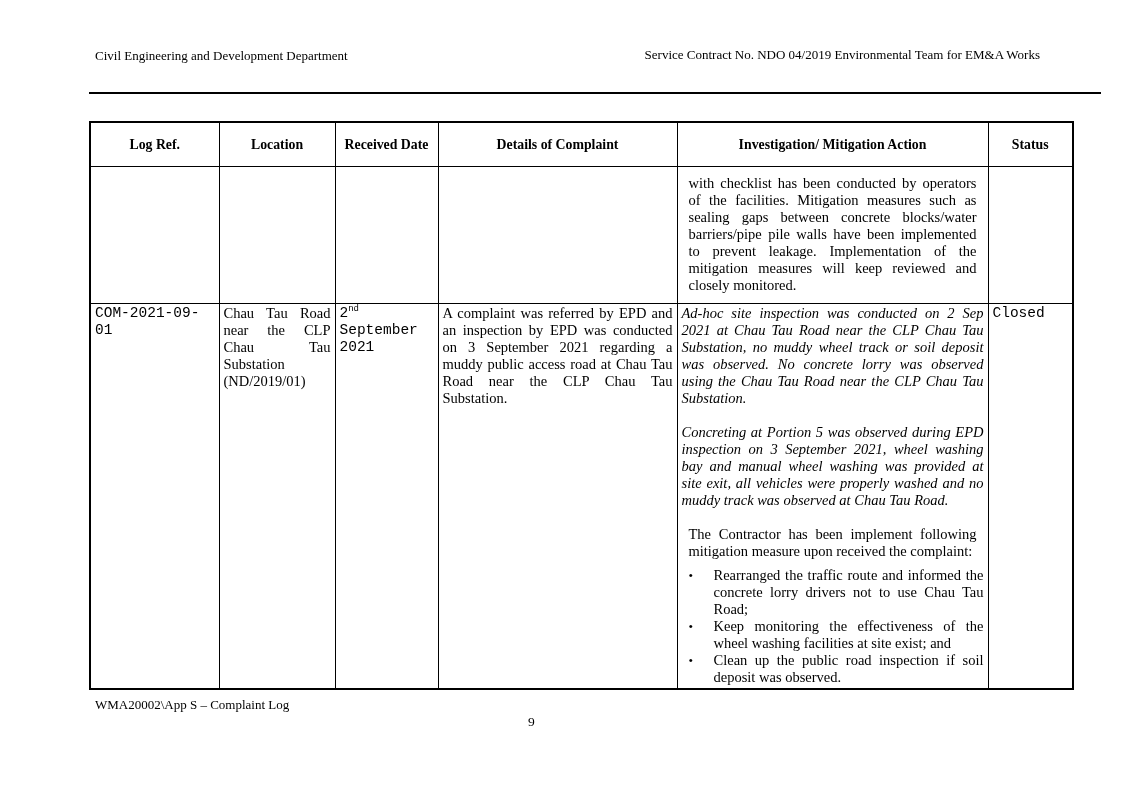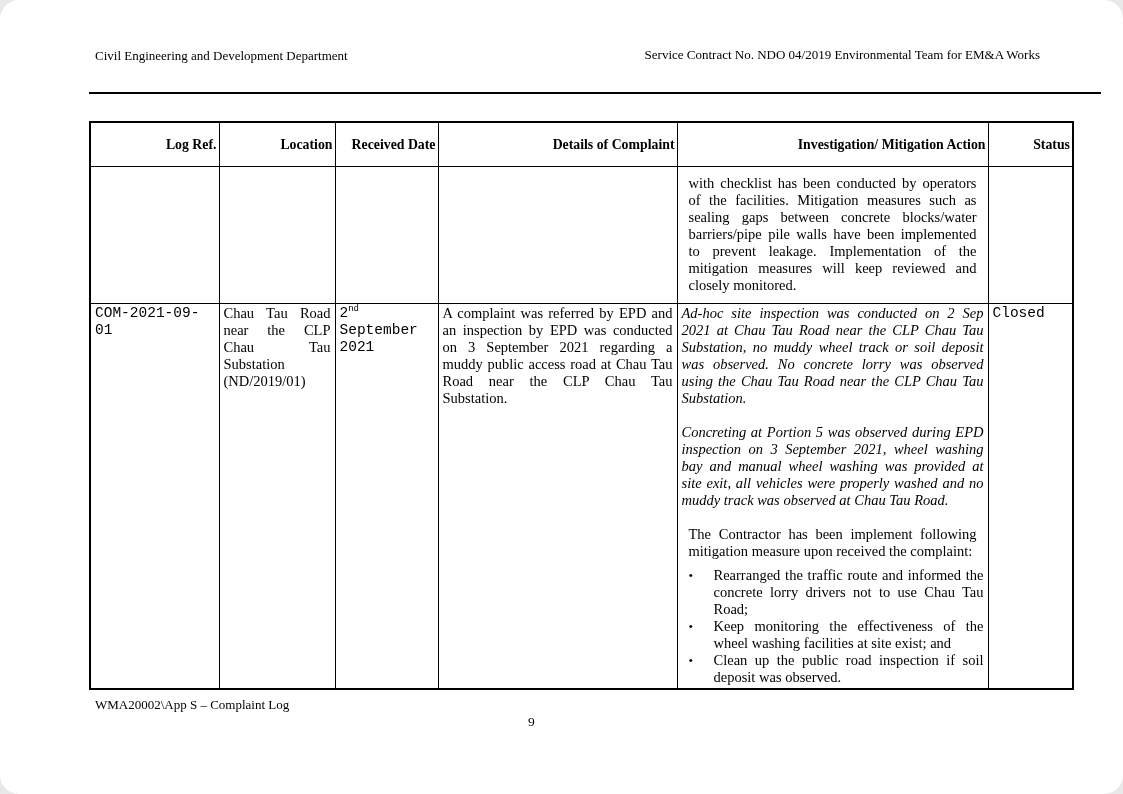--- a/index.html
+++ b/index.html
@@ -6,21 +6,20 @@
   html, body { background: #e8e8e8; }
   .page {
     position: relative;
     width: 1123px;
     height: 794px;
     background: #ffffff;
     font-family: "Liberation Serif", "DejaVu Serif", serif;
     color: #000;
     overflow: hidden;
     margin: 0 auto;
-    border-radius: 19px;
   }
   .doc-header-left {
     position: absolute;
     left: 95px;
     top: 48px;
     font-size: 13px;
     line-height: 15px;
   }
   .doc-header-right {
     position: absolute;
@@ -47,21 +46,21 @@
     font-size: 14.5px;
     line-height: 17px;
   }
   .complaint-table, .complaint-table th, .complaint-table td {
     border: 1.5px solid #000;
   }
   .complaint-table { border-width: 2px; }
   .complaint-table th {
     font-weight: bold;
     font-size: 13.8px;
-    text-align: right;
+    text-align: center;
     vertical-align: middle;
     height: 44px;
     padding: 0 2px;
   }
   .complaint-table td {
     vertical-align: top;
     padding: 1px 4px 2px 4px;
   }
   tr.row-cont  td { height: 118px; }
   tr.row-main  td { height: 375px; }

